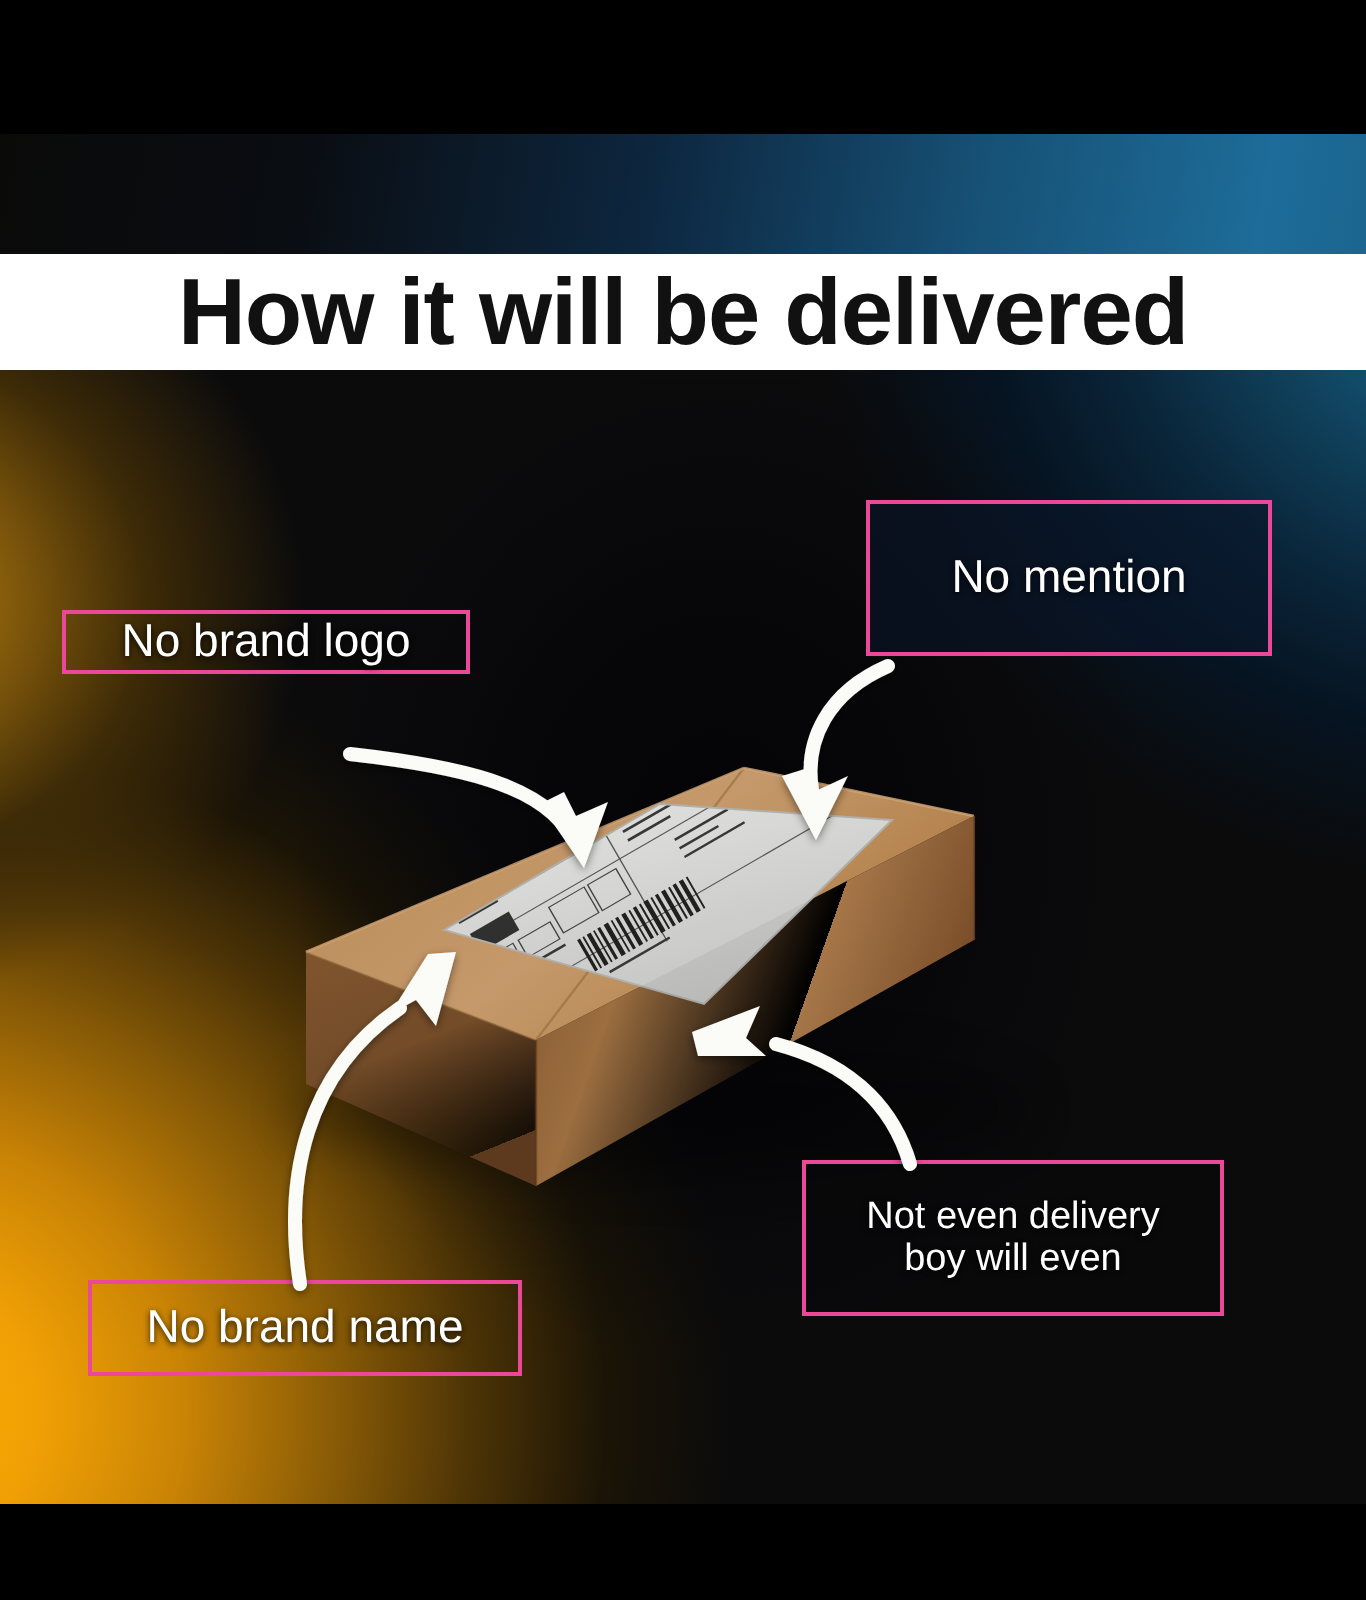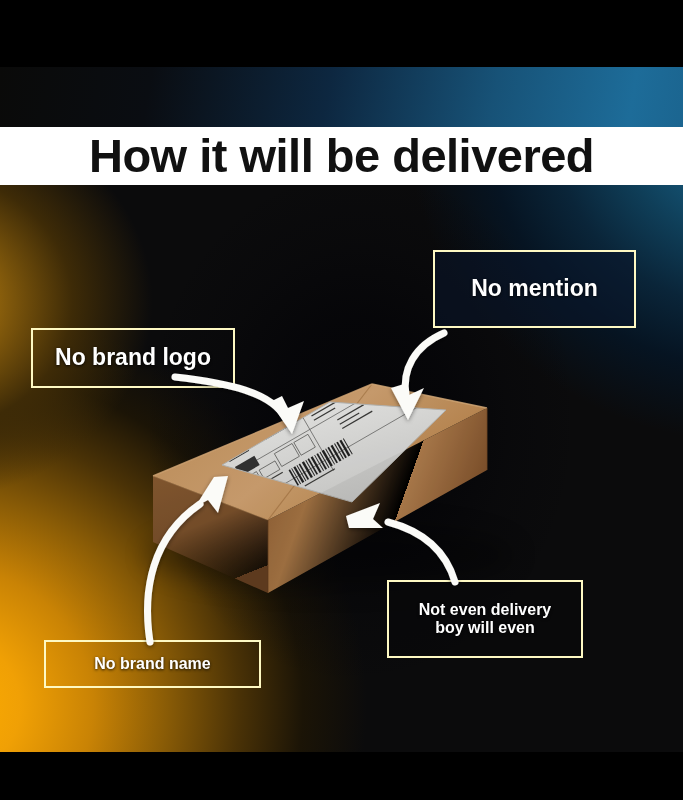--- a/index.html
+++ b/index.html
@@ -140,38 +140,38 @@
     position: absolute;
     left: 0; top: 0;
     width: 683px; height: 800px;
     z-index: 3;
   }
 
   
   .callout {
     position: absolute;
     z-index: 8;
-    border: 2px solid #fef9c3;
+    border: 2px solid #ec4899;
     box-sizing: border-box;
     display: flex;
     align-items: center;
     justify-content: center;
     text-align: center;
     color: #ffffff;
-    font-weight: bold;
+    font-weight: normal;
     line-height: 1.12;
     text-shadow: 0 1px 3px rgba(0,0,0,0.85);
     padding: 5px 10px;
   }
-  .callout.logo   { left: 31px;  top: 318px; width: 204px; height: 60px;  font-size: 23px; }
+  .callout.logo   { left: 31px;  top: 295px; width: 204px; height: 32px;  font-size: 23px; }
   .callout.mention{ left: 433px; top: 240px; width: 203px; height: 78px;  font-size: 23px;
                     background: rgba(10,22,42,0.60); }
-  .callout.dboy   { left: 387px; top: 570px; width: 196px; height: 78px;  font-size: 16px;
+  .callout.dboy   { left: 401px; top: 570px; width: 211px; height: 78px;  font-size: 19px;
                     background: rgba(8,8,9,0.62); }
-  .callout.name   { left: 44px;  top: 630px; width: 217px; height: 48px;  font-size: 16px; }
+  .callout.name   { left: 44px;  top: 630px; width: 217px; height: 48px;  font-size: 23px; }
 
   .arrow-layer {
     position: absolute;
     left: 0; top: 0;
     width: 683px; height: 800px;
     z-index: 9;
     pointer-events: none;
   }
 </style>
 </head>

